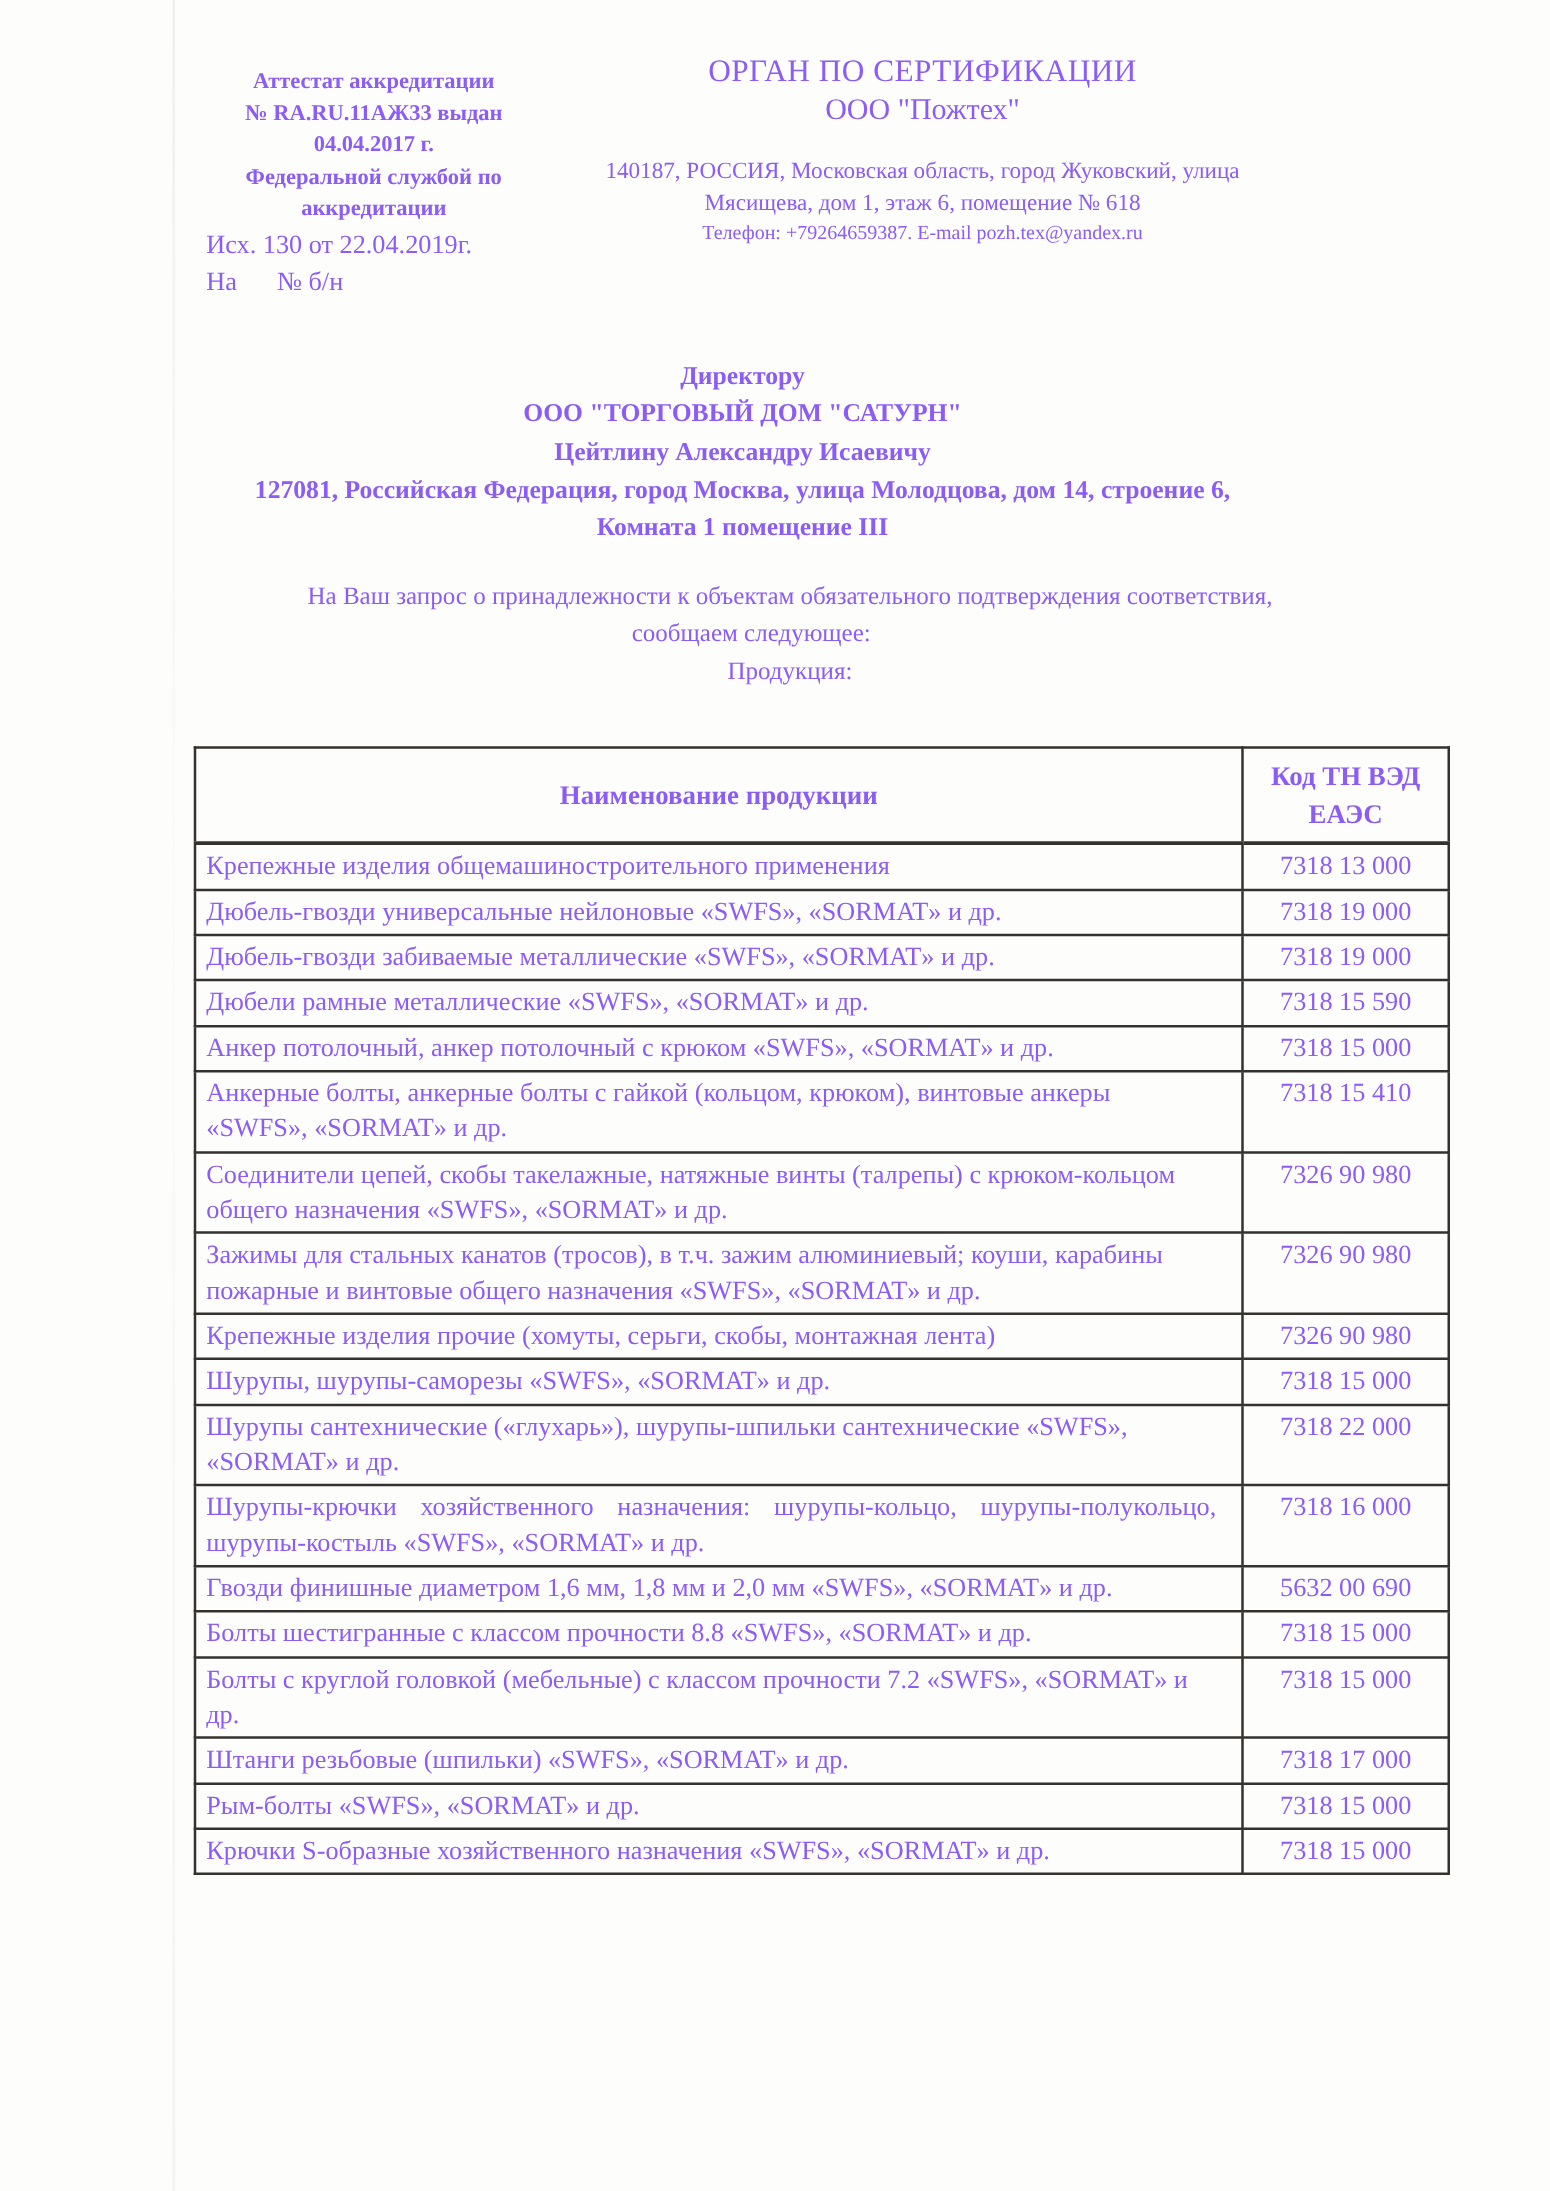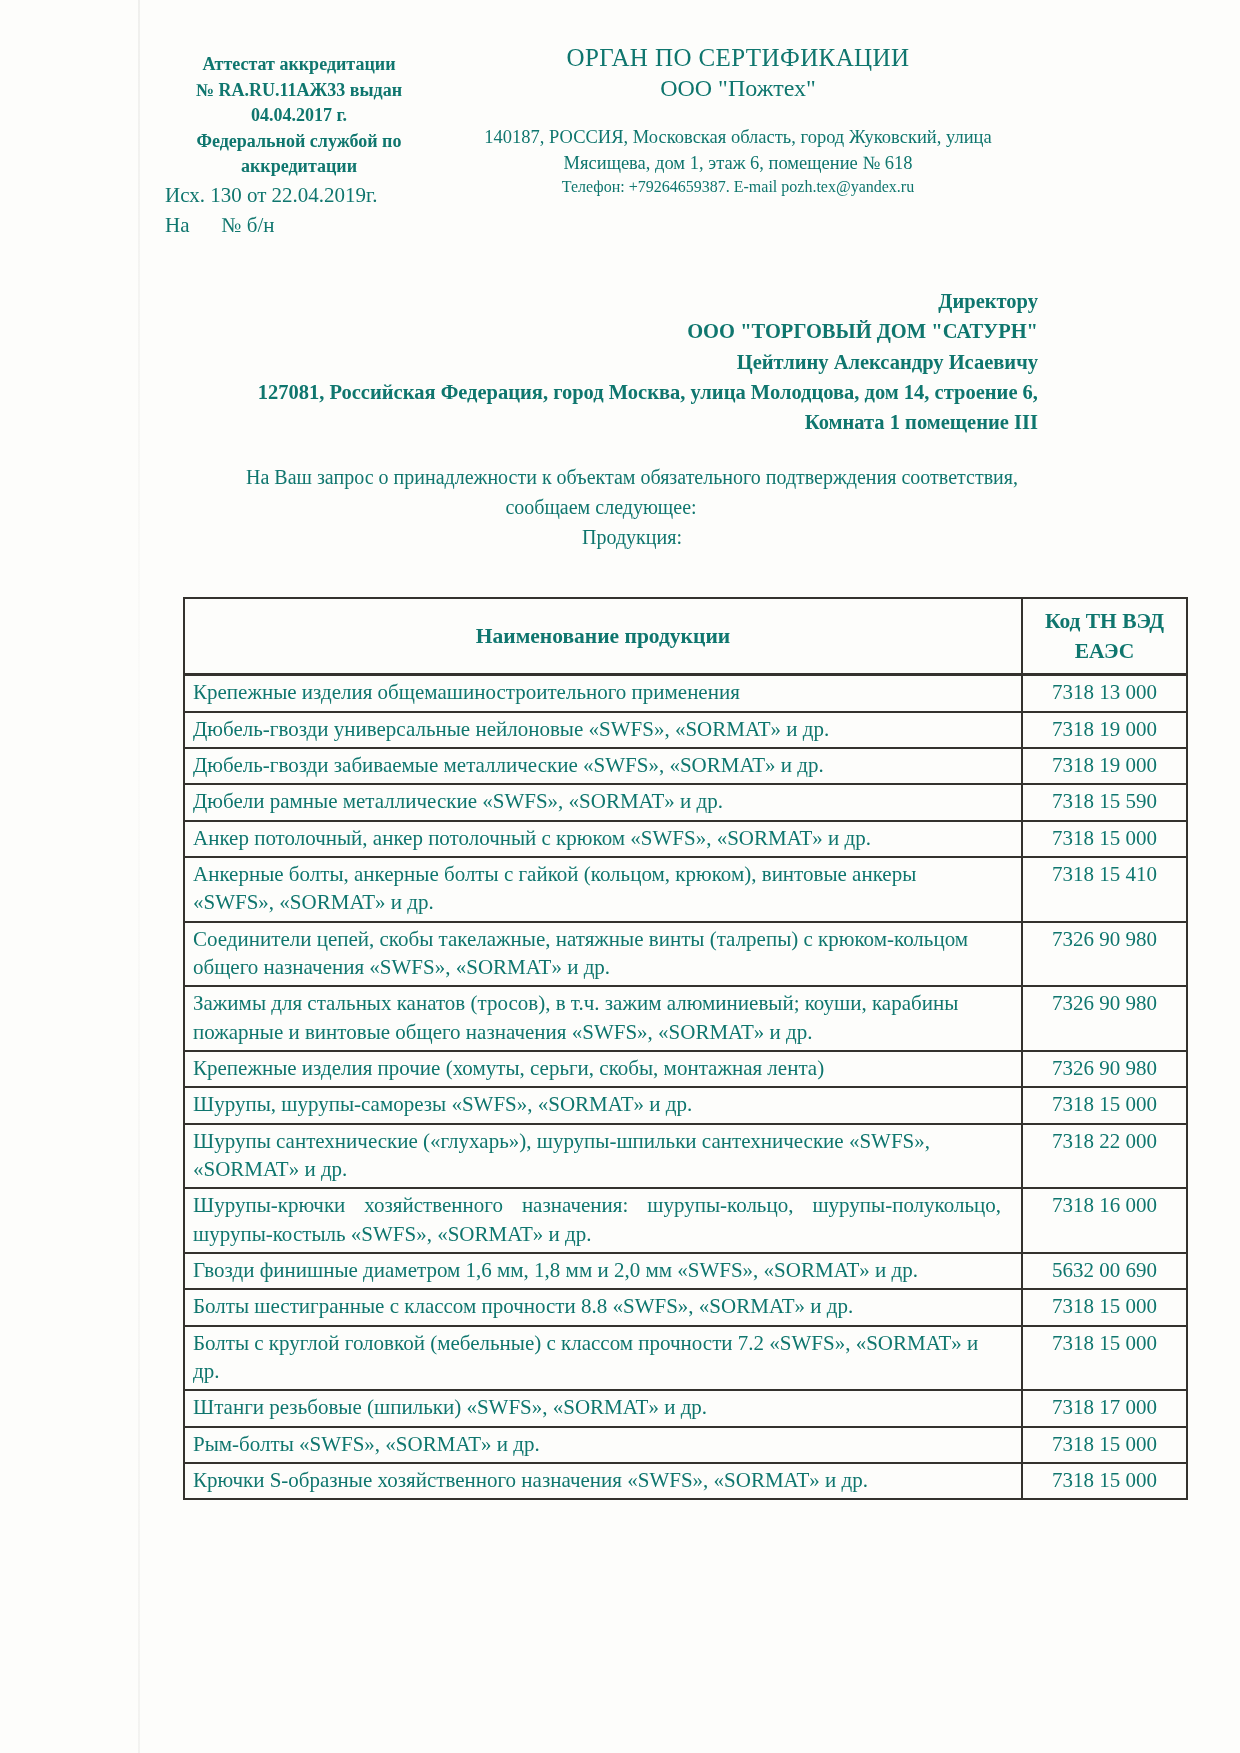--- a/index.html
+++ b/index.html
@@ -6,21 +6,21 @@
     margin: 0;
     padding: 0;
     background: #e8e8e6;
   }
   .page {
     position: relative;
     width: 1240px;
     height: 1753px;
     margin: 0 auto;
     background: #fdfdfb;
-    color: #0f766e;
+    color: #8b5cf6;
     font-family: "Liberation Serif", "DejaVu Serif", serif;
     overflow: hidden;
   }
   
   .scan-edge {
     position: absolute;
     left: 138px; top: 0;
     width: 2px; height: 100%;
     background: linear-gradient(180deg, rgba(120,120,115,0.10), rgba(120,120,115,0.02) 40%, rgba(120,120,115,0.08));
   }
@@ -52,21 +52,21 @@
     font-size: 21px;
     line-height: 1.42;
   }
   .refs .gap { display: inline-block; width: 32px; }
 
   
   .addressee {
     position: absolute;
     left: 150px; top: 286px;
     width: 888px;
-    text-align: right;
+    text-align: center;
     font-weight: bold;
     font-size: 20.5px;
     line-height: 1.48;
   }
 
   
   .intro {
     position: absolute;
     left: 155px; top: 462px;
     width: 892px;
@@ -77,21 +77,20 @@
   .intro .indent { padding-left: 62px; }
 
   
   .doc-table {
     position: absolute;
     left: 155px; top: 597px;
     width: 1003px;
     border-collapse: collapse;
     table-layout: fixed;
     font-size: 21px;
-    margin-left: 28px;
   }
   .doc-table col.c-name { width: 838px; }
   .doc-table col.c-code { width: 165px; }
   .doc-table th, .doc-table td {
     border: 2px solid #34322e;
     vertical-align: top;
   }
   .doc-table th {
     font-size: 21.5px;
     font-weight: bold;

